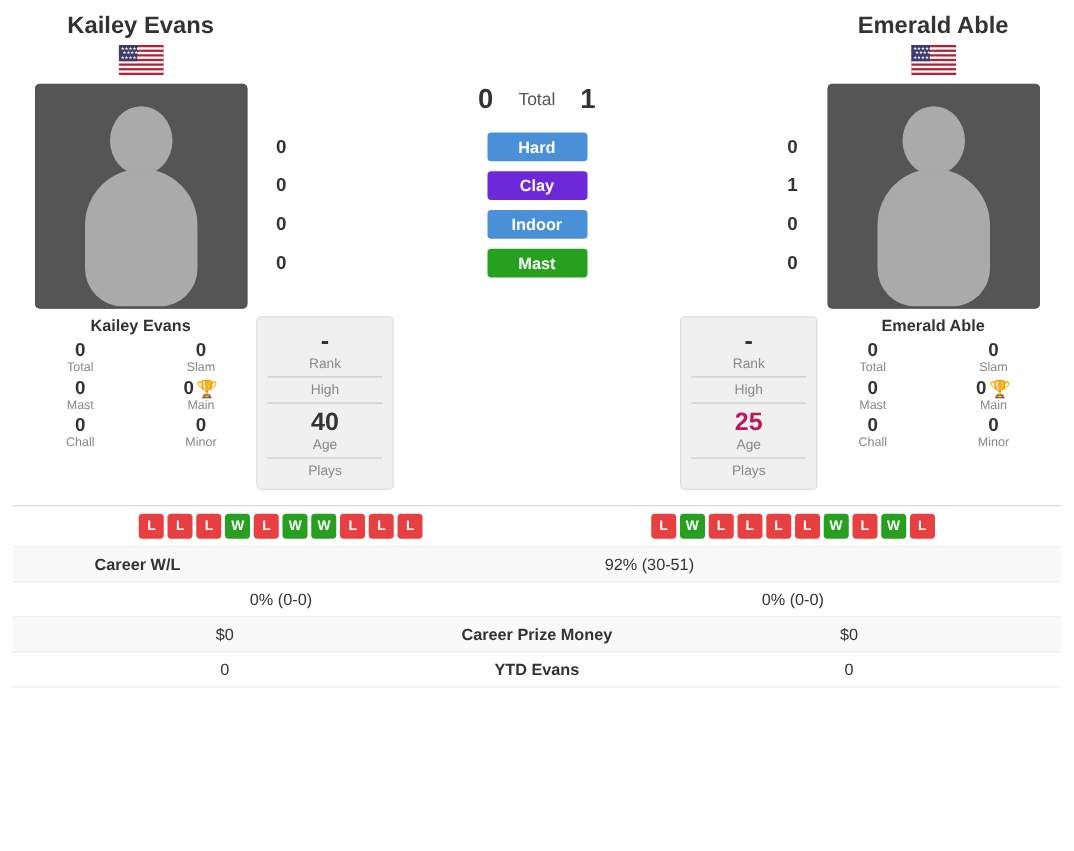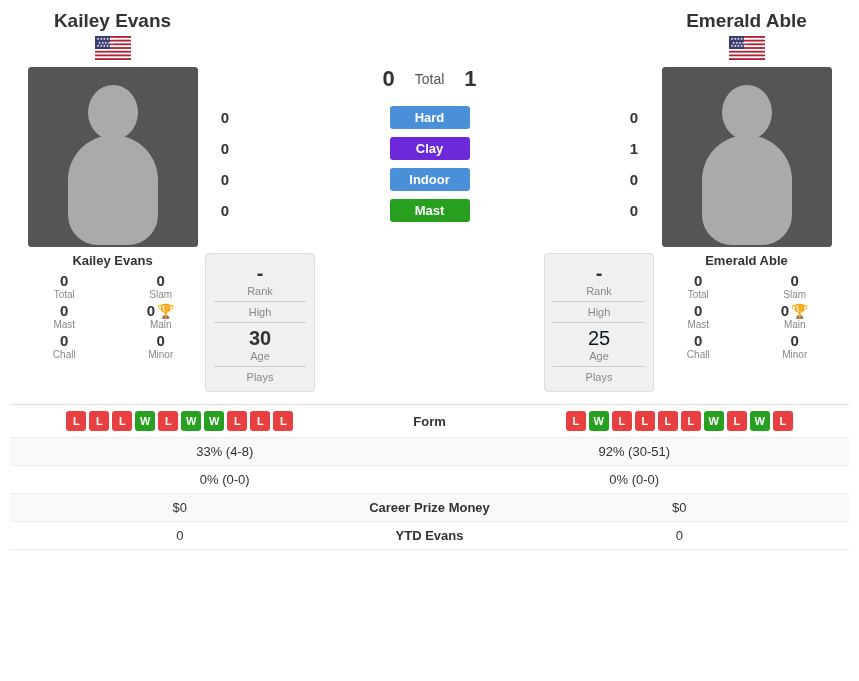--- a/index.html
+++ b/index.html
@@ -292,21 +292,21 @@
       <div style="text-align:center;">
         <div style="font-size:20px;font-weight:bold;color:#333;">-</div>
         <div style="font-size:11px;color:#888;">Rank</div>
       </div>
       <hr style="border:none;border-top:1px solid #ccc;">
       <div style="text-align:center;">
         <div style="font-size:11px;color:#888;">High</div>
       </div>
       <hr style="border:none;border-top:1px solid #ccc;">
       <div style="text-align:center;">
-        <div style="font-size:20px;font-weight:bold;color:#333;">30</div>
+        <div style="font-size:20px;font-weight:bold;color:#333;">40</div>
         <div style="font-size:11px;color:#888;">Age</div>
       </div>
       <hr style="border:none;border-top:1px solid #ccc;">
       <div style="text-align:center;">
         <div style="font-size:11px;color:#888;">Plays</div>
       </div>
     </div>
 
     <div style="flex:1;"></div>
 
@@ -314,21 +314,21 @@
       <div style="text-align:center;">
         <div style="font-size:20px;font-weight:bold;color:#333;">-</div>
         <div style="font-size:11px;color:#888;">Rank</div>
       </div>
       <hr style="border:none;border-top:1px solid #ccc;">
       <div style="text-align:center;">
         <div style="font-size:11px;color:#888;">High</div>
       </div>
       <hr style="border:none;border-top:1px solid #ccc;">
       <div style="text-align:center;">
-        <div style="font-size:20px;font-weight:normal;color:#0f172a;">25</div>
+        <div style="font-size:20px;font-weight:bold;color:#be185d;">25</div>
         <div style="font-size:11px;color:#888;">Age</div>
       </div>
       <hr style="border:none;border-top:1px solid #ccc;">
       <div style="text-align:center;">
         <div style="font-size:11px;color:#888;">Plays</div>
       </div>
     </div>
 
     <div style="width:185px; display:flex; flex-direction:column; align-items:center;">
       <div style="font-size:13px; font-weight:bold; margin-bottom:4px;">Emerald Able</div>
@@ -374,39 +374,38 @@
           <div class="form-badge form-l">L</div>
           <div class="form-badge form-w">W</div>
           <div class="form-badge form-l">L</div>
           <div class="form-badge form-w">W</div>
           <div class="form-badge form-w">W</div>
           <div class="form-badge form-l">L</div>
           <div class="form-badge form-l">L</div>
           <div class="form-badge form-l">L</div>
         </div>
       </div>
-      <div class="form-label">Form</div>
       <div class="form-right">
         <div class="form-badges">
           <div class="form-badge form-l">L</div>
           <div class="form-badge form-w">W</div>
           <div class="form-badge form-l">L</div>
           <div class="form-badge form-l">L</div>
           <div class="form-badge form-l">L</div>
           <div class="form-badge form-l">L</div>
           <div class="form-badge form-w">W</div>
           <div class="form-badge form-l">L</div>
           <div class="form-badge form-w">W</div>
           <div class="form-badge form-l">L</div>
         </div>
       </div>
     </div>
 
     <div class="form-row" style="background:#f9f9f9;">
-      <div class="form-left">33% (4-8)</div>
+      <div class="form-label">Career W/L</div>
       <div class="form-right">92% (30-51)</div>
     </div>
 
     <div class="form-row">
       <div class="form-left">0% (0-0)</div>
       <div class="form-right">0% (0-0)</div>
     </div>
 
     <div class="form-row" style="background:#f9f9f9;">
       <div class="form-left">$0</div>

